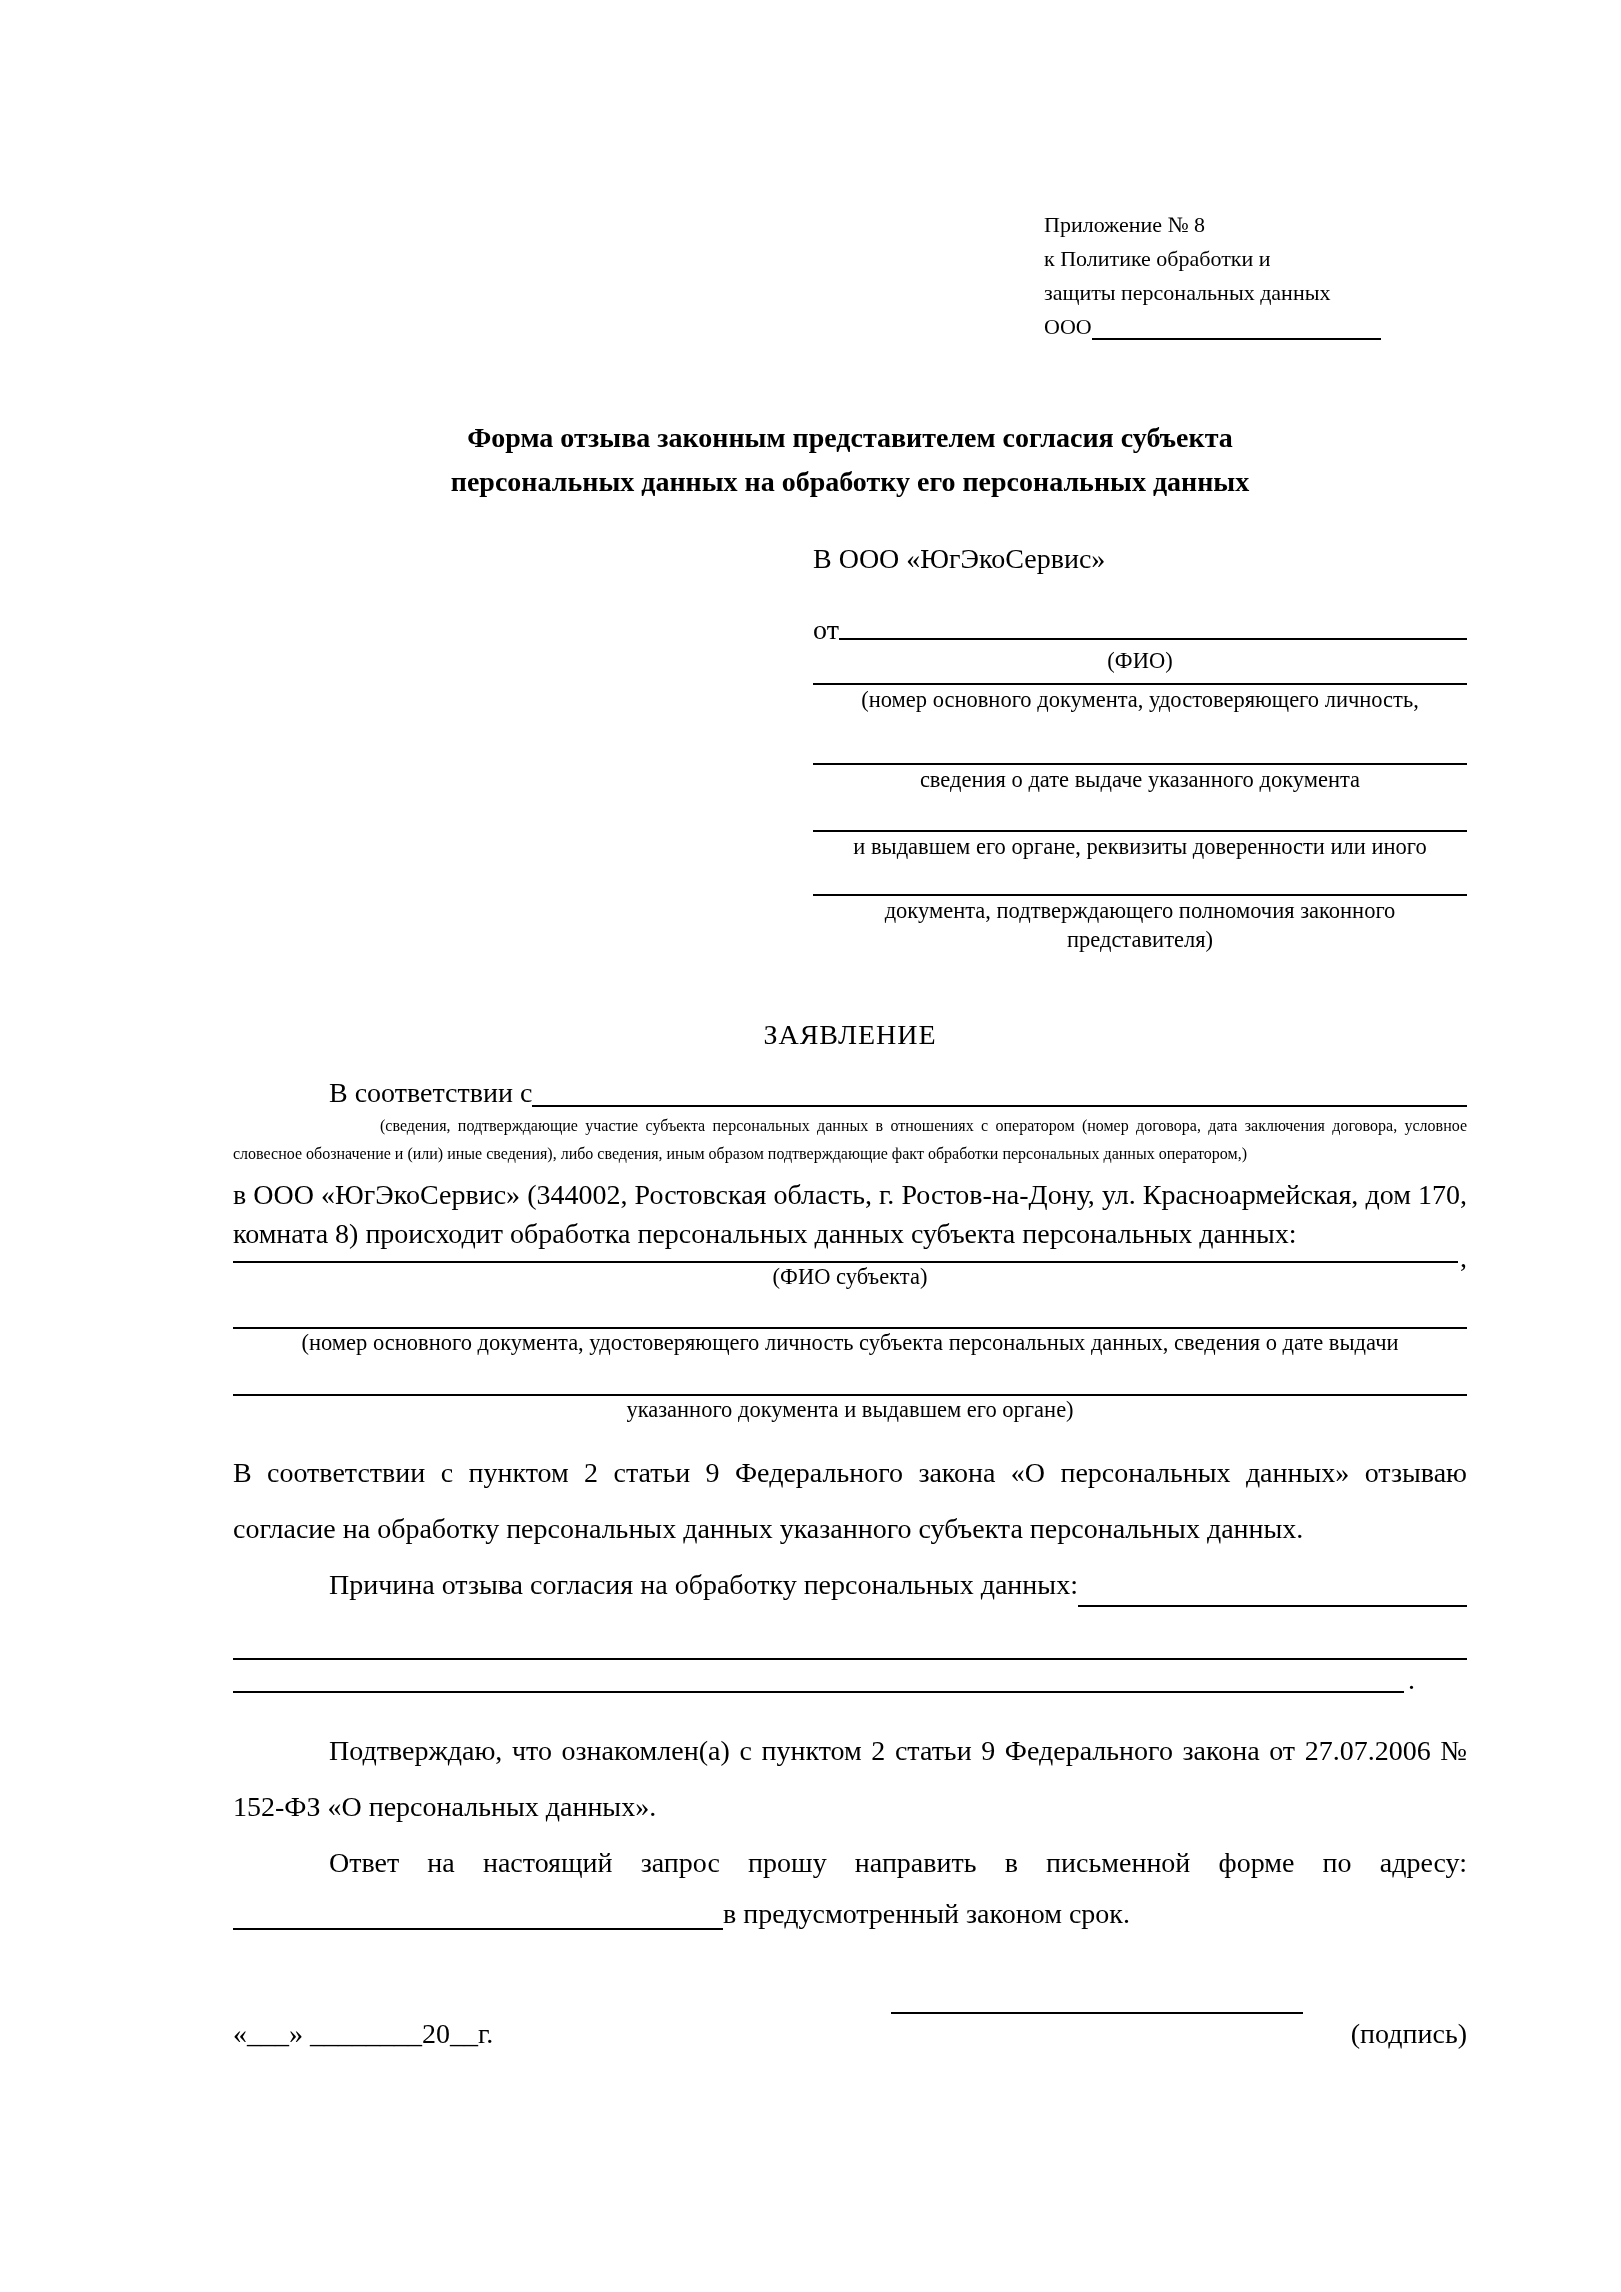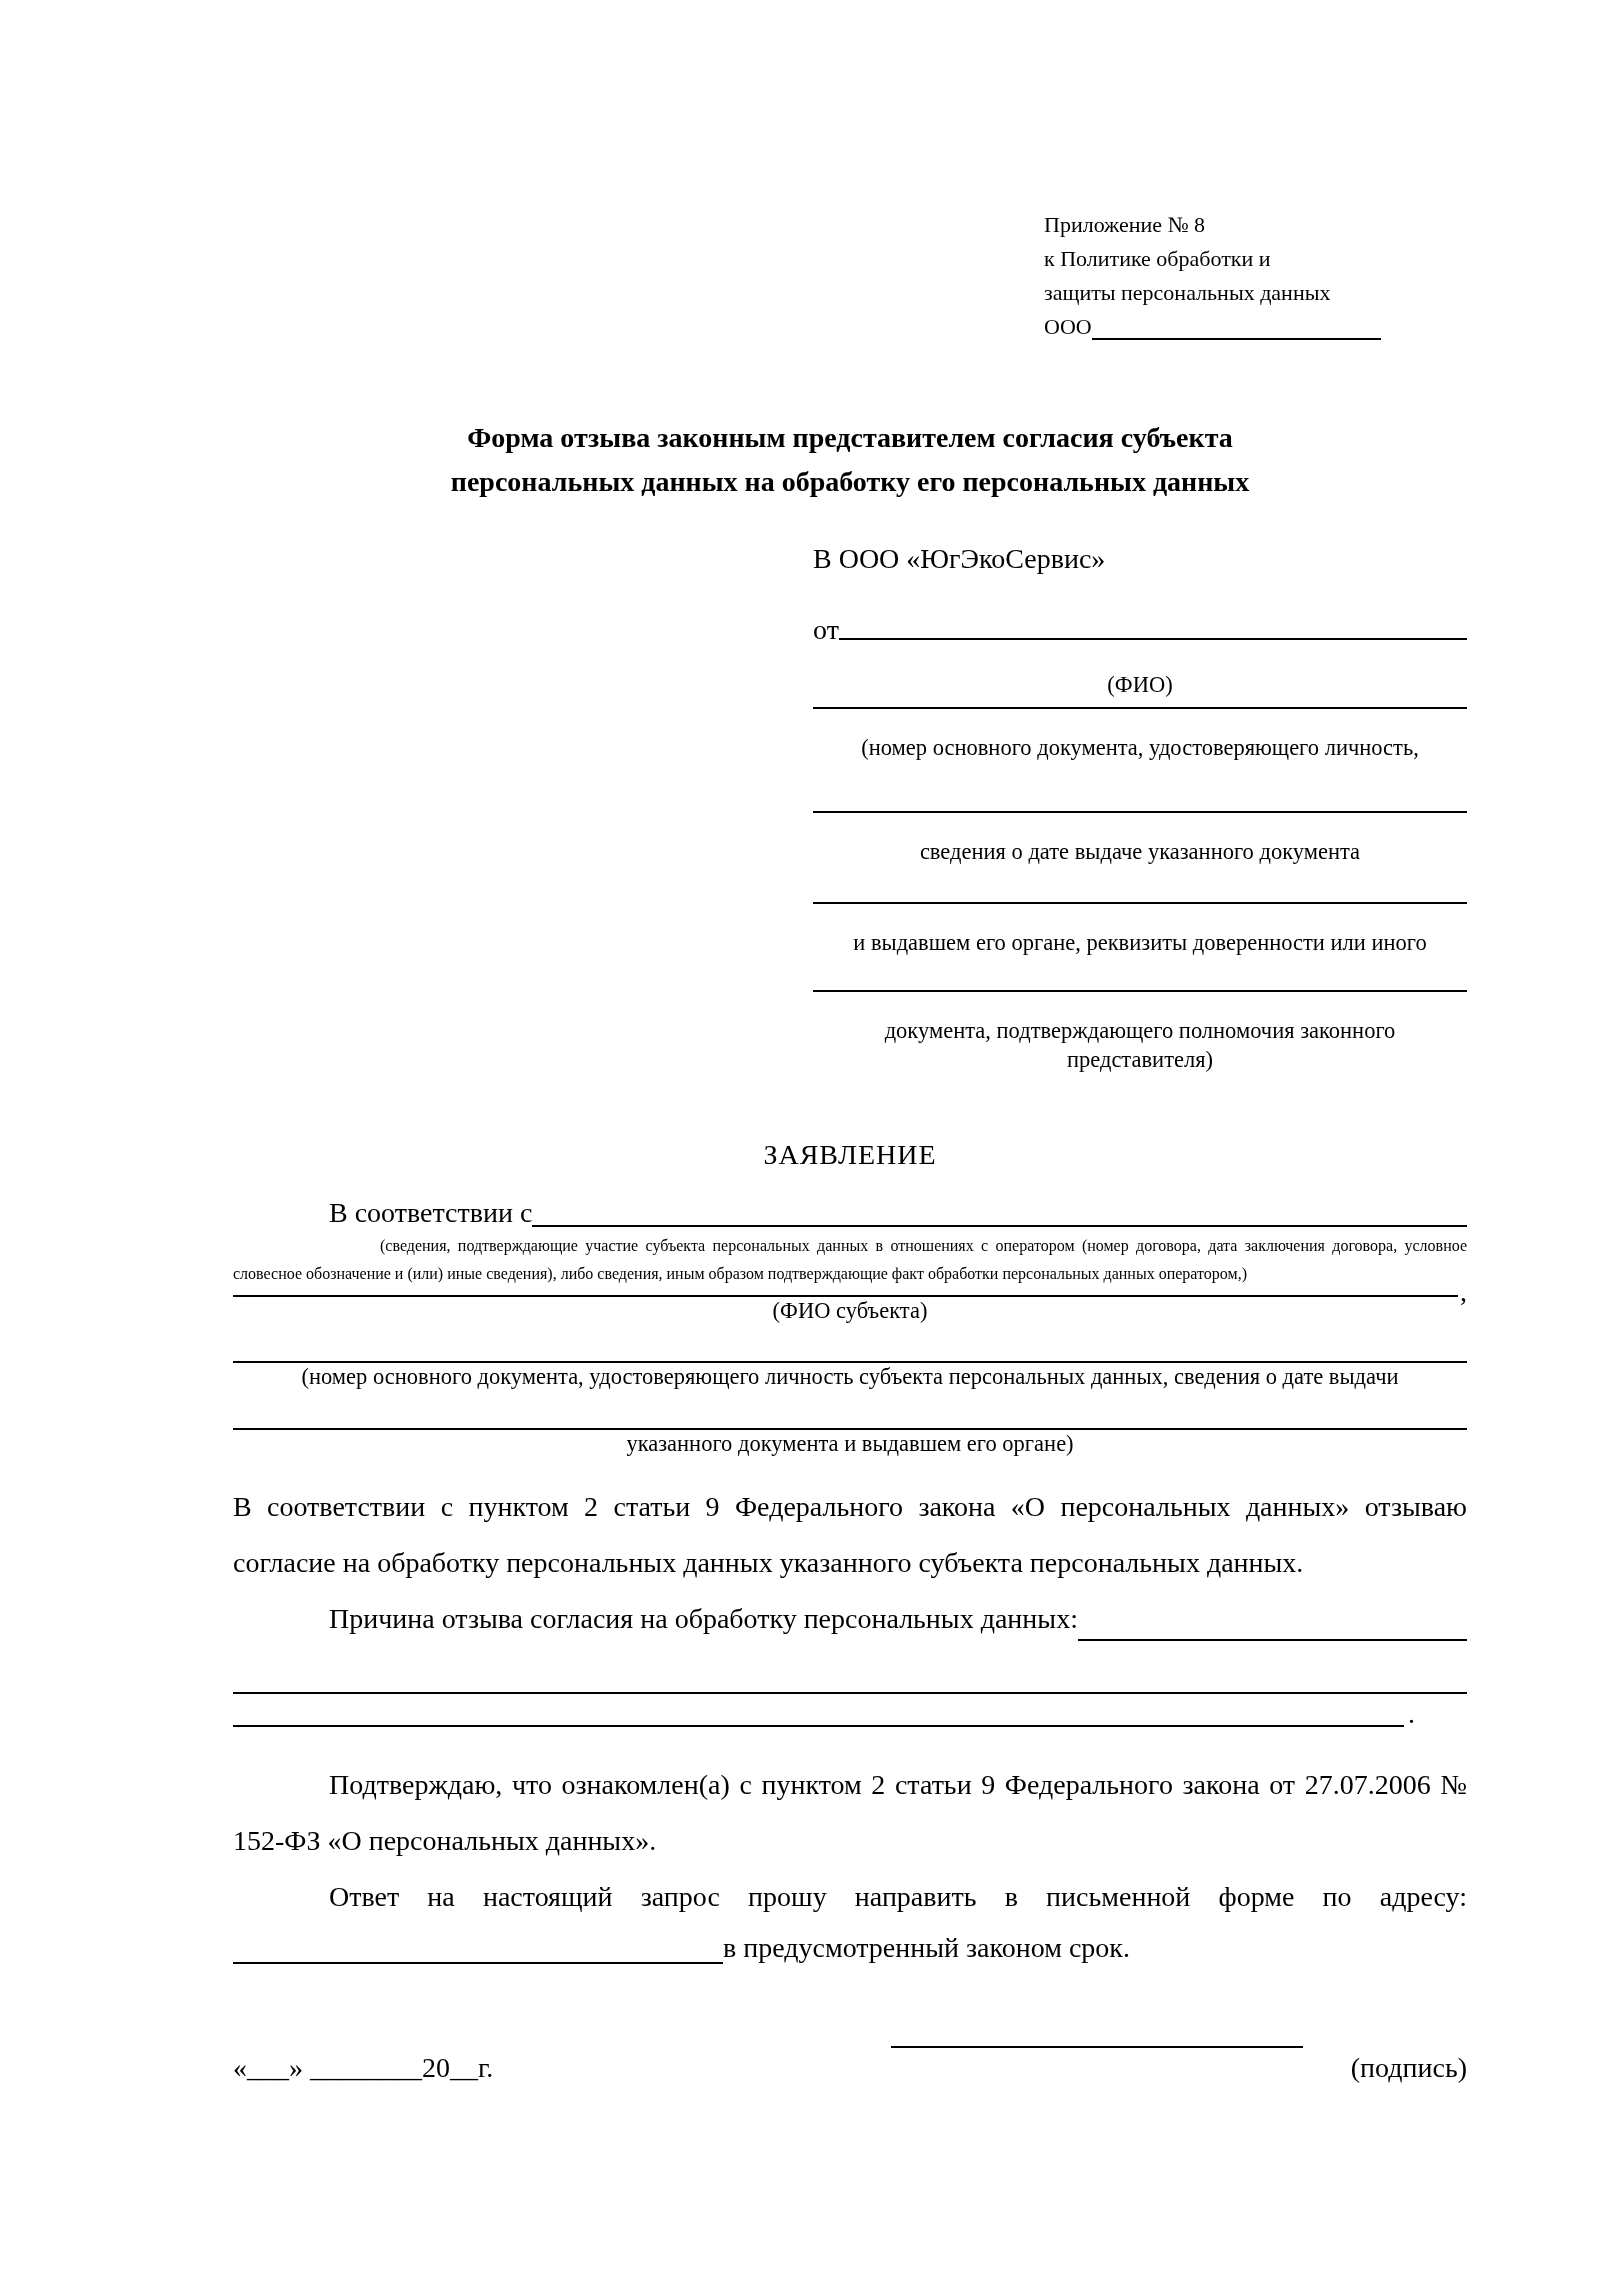--- a/index.html
+++ b/index.html
@@ -33,21 +33,21 @@
   .addressee { margin-left: 580px; margin-top: 35px; }
   .addressee .to-line { line-height: 39px; }
   .addressee .from-row { margin-top: 36px; }
 
   .row { display: flex; align-items: flex-end; }
   .row .label { white-space: nowrap; text-align: right; }
   .uline { flex: 1; border-bottom: 2px solid #000; margin-bottom: 5.9px; height: 0; }
   .gapline { border-bottom: 2px solid #000; }
 
   .cap { text-align: center; font-size: 22.5px; line-height: 27.4px; }
-  .addressee .cap { line-height: 29px; margin-top: 24px; }
+  .addressee .cap { line-height: 29px; }
   .fio-cap { line-height: 29px; }
 
   .statement-heading { margin-top: 61px; text-align: center; line-height: 39px; letter-spacing: 1px; }
 
   .accordance-row { margin-top: 19.6px; height: 39px; }
   .accordance-row .label { padding-left: 96px; line-height: 39px; }
 
   .smallprint {
     font-size: 16px;
     line-height: 27.4px;
@@ -124,20 +124,21 @@
 
   <div class="statement-heading">ЗАЯВЛЕНИЕ</div>
 
   <div class="row accordance-row">
     <span class="label">В соответствии с</span>
     <span class="uline"></span>
   </div>
 
   <div class="smallprint">(сведения, подтверждающие участие субъекта персональных данных в отношениях с оператором (номер договора, дата заключения договора, условное словесное обозначение и (или) иные сведения), либо сведения, иным образом подтверждающие факт обработки персональных данных оператором,)</div>
 
+  <div class="para">в ООО «ЮгЭкоСервис» (344002, Ростовская область, г. Ростов-на-Дону, ул. Красноармейская, дом 170, комната 8) происходит обработка персональных данных субъекта персональных данных:</div>
 
   <div class="row subject-fio-row">
     <span class="uline"></span>
     <span class="comma">,</span>
   </div>
   <div class="cap">(ФИО субъекта)</div>
 
   <div class="gapline" style="height:37px;"></div>
   <div class="cap">(номер основного документа, удостоверяющего личность субъекта персональных данных, сведения о дате выдачи</div>
 

